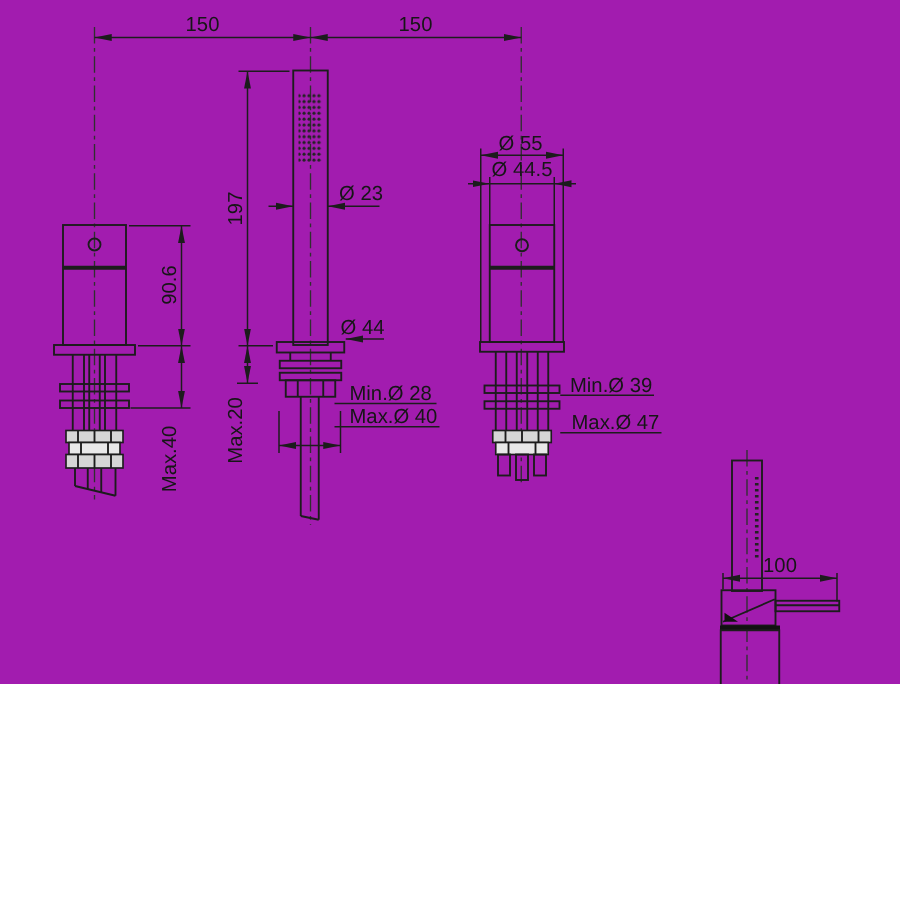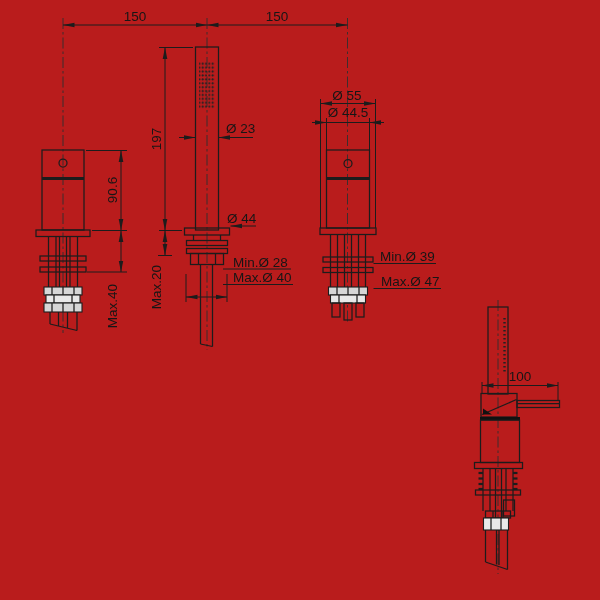--- a/index.html
+++ b/index.html
@@ -1,16 +1,16 @@
 <!DOCTYPE html>
 <html><head>
 <meta charset="utf-8">
 <style>
   html,body{margin:0;padding:0;background:#fff;}
-  #canvas{position:relative;width:600px;height:600px;background:#b91c1c;overflow:hidden;
+  #canvas{position:relative;width:600px;height:456px;background:#a21caf;overflow:hidden;
           font-family:"Liberation Sans",sans-serif;}
   svg text{font-family:"Liberation Sans","DejaVu Sans",sans-serif;font-size:13.5px;fill:#161616;}
   .ln{stroke:#1c1c1c;stroke-width:1.25;fill:none;}
   .dim{stroke:#1c1c1c;stroke-width:1;fill:none;}
   .cl{stroke:#303030;stroke-width:.9;fill:none;stroke-dasharray:11 3 2.5 3;}
   .thick{stroke:#1c1c1c;stroke-width:2.8;fill:none;}
   .nut-a{fill:#d6d6d6;stroke:#1c1c1c;stroke-width:1.1;}
   .nut-b{fill:#e8e8e8;stroke:#1c1c1c;stroke-width:1.1;}
   .dots{stroke:#222;stroke-width:2.4;stroke-dasharray:1.6 2.4;fill:none;}
 </style>

